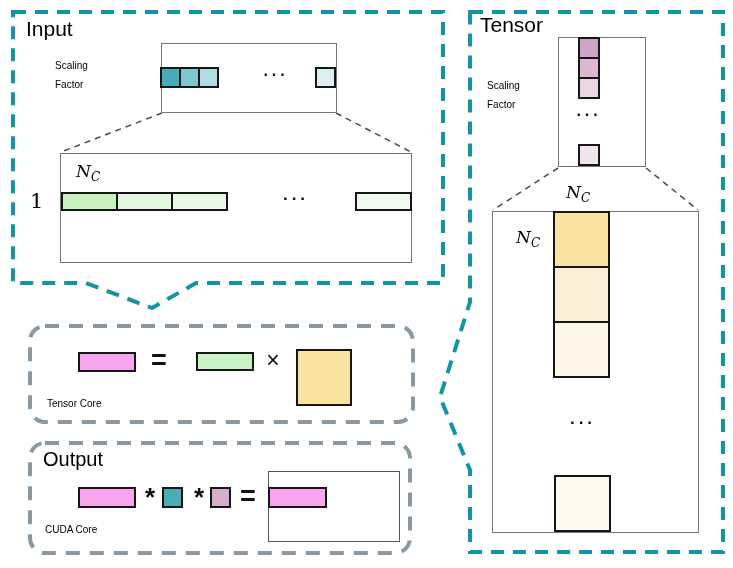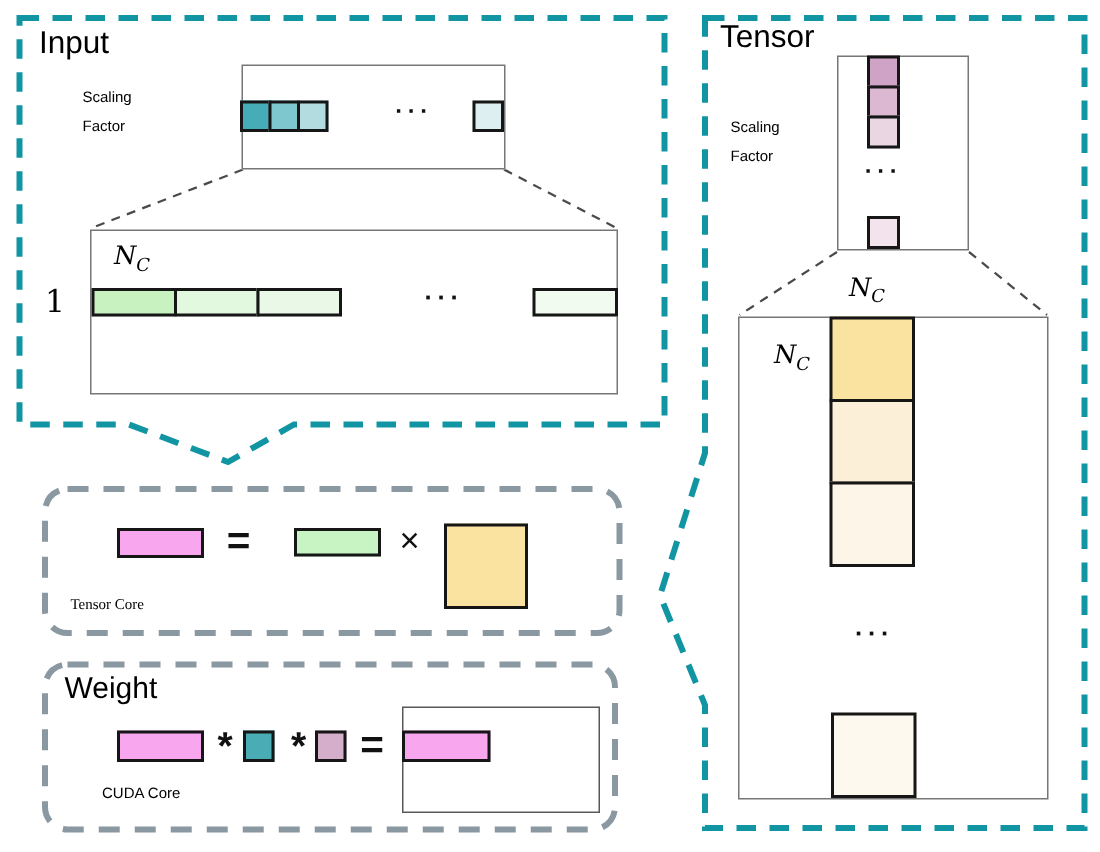--- a/index.html
+++ b/index.html
@@ -103,29 +103,29 @@
       <div class="cell" style="background: rgb(252, 245, 232);"></div>
     </div>
   <div class="dots" style="left:565px; top:413px; width:36px;">···</div>
   <div class="cell-single" style="left: 554px; top: 475px; width: 53px; height: 53px; background: rgb(253, 249, 239);"></div>
 
   <div class="cell-single" style="left: 78px; top: 352px; width: 54px; height: 16px; background: rgb(248, 167, 239);"></div>
   <div class="op op-eq" style="left:144px; top:347px; width:30px;">=</div>
   <div class="cell-single" style="left: 196px; top: 352px; width: 54px; height: 15px; background: rgb(200, 243, 195);"></div>
   <div class="op op-times" style="left:260px; top:349px; width:26px;">×</div>
   <div class="cell-single" style="left: 296px; top: 349px; width: 52px; height: 53px; background: rgb(250, 226, 161);"></div>
-  <div class="abs layer small-label" style="left:47px; top:394px;font-family:Liberation Serif, serif;">Tensor Core</div>
+  <div class="abs layer small-label" style="left:47px; top:394px;">Tensor Core</div>
 
-  <div class="abs layer title" style="left:43px; top:448px; font-size:20px;">Weight</div>
+  <div class="abs layer title" style="left:43px; top:448px; font-size:20px;">Output</div>
 
   <div class="cell-single" style="left: 78px; top: 487px; width: 54px; height: 17px; background: rgb(248, 167, 239);"></div>
   <div class="op op-star" style="left:140px; top:484px; width:20px;">*</div>
   <div class="cell-single" style="left: 162px; top: 487px; width: 17px; height: 17px; background: rgb(74, 172, 180);"></div>
   <div class="op op-star" style="left:189px; top:484px; width:20px;">*</div>
   <div class="cell-single" style="left: 210px; top: 487px; width: 17px; height: 17px; background: rgb(213, 174, 203);"></div>
   <div class="op op-eq" style="left:233px; top:483px; width:30px;">=</div>
 
   <div class="solid-box result-box layer" style="left:268px; top:471px; width:132px; height:71px;"></div>
   <div class="cell-single" style="left: 268px; top: 487px; width: 55px; height: 17px; background: rgb(248, 167, 239);"></div>
 
-  <div class="abs layer small-label" style="left:45px; top:520px;margin-left:23px;">CUDA Core</div>
+  <div class="abs layer small-label" style="left:45px; top:520px;">CUDA Core</div>
 
 </div>
 
 </body></html>

